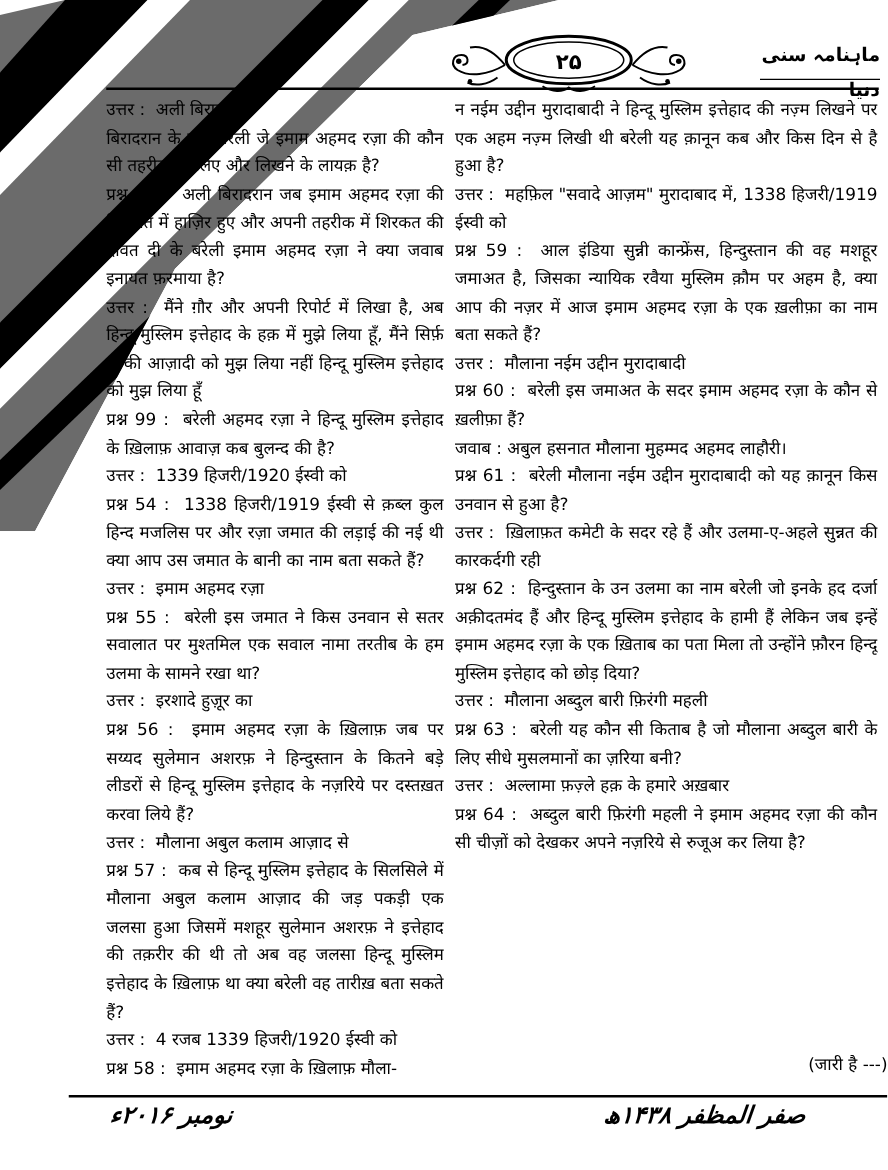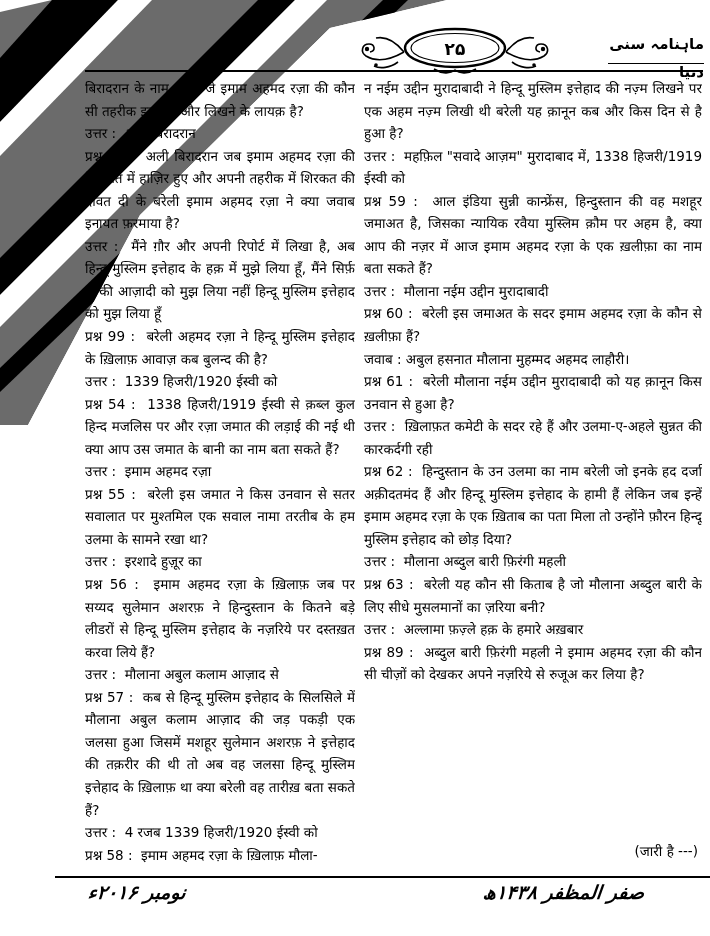--- a/index.html
+++ b/index.html
@@ -27,21 +27,21 @@
   
   .col{
     position:absolute;top:77px;
     font-size:13.5px;line-height:22.55px;
     text-align:justify;overflow:hidden;
   }
   .col-left{left:85px;width:270px;height:794px;}
   .col-right{left:364px;width:338px;height:762px;}
   .col .para{white-space:pre-wrap;text-align:justify;margin:0;}
   .continued{
-    position:absolute;right:12px;top:842px;width:200px;
+    position:absolute;right:0;top:842px;width:200px;
     font-size:13.5px;text-align:right;
   }
   
   .footer-rule{position:absolute;left:55px;top:876px;width:655px;height:2px;background:#000;}
   .footer-date{
     position:absolute;top:881px;
     font-size:19px;font-style:italic;font-weight:bold;
     direction:rtl;font-family:"DejaVu Sans", sans-serif;
     transform:skewX(-6deg);
   }
@@ -95,22 +95,22 @@
     <ellipse cx="103" cy="26" rx="50" ry="19" fill="#ffffff" stroke="#000" stroke-width="2.4"></ellipse>
     <ellipse cx="103" cy="26" rx="44" ry="14.5" fill="none" stroke="#000" stroke-width="1.2"></ellipse>
     <text x="103" y="33" text-anchor="middle" font-size="17" font-weight="bold" font-family="DejaVu Sans, sans-serif">۲۵</text>
   </svg>
 
   <div class="masthead">ماہنامہ سنی دنیا</div>
 
   <div class="header-rule"></div>
 
   <div class="col col-left">
+      <div class="para">उत्तर :  अली बिरादरान</div>
       <div class="para">बिरादरान के नाम बरेली जे इमाम अहमद रज़ा की कौन सी तहरीक इसलिए और लिखने के लायक़ है?</div>
-      <div class="para">उत्तर :  अली बिरादरान</div>
       <div class="para">प्रश्न 52 :  अली बिरादरान जब इमाम अहमद रज़ा की ख़िदमत में हाज़िर हुए और अपनी तहरीक में शिरकत की दावत दी के बरेली इमाम अहमद रज़ा ने क्या जवाब इनायत फ़रमाया है?</div>
       <div class="para">उत्तर :  मैंने ग़ौर और अपनी रिपोर्ट में लिखा है, अब हिन्दू मुस्लिम इत्तेहाद के हक़ में मुझे लिया हूँ, मैंने सिर्फ़ मुल्की आज़ादी को मुझ लिया नहीं हिन्दू मुस्लिम इत्तेहाद को मुझ लिया हूँ</div>
       <div class="para">प्रश्न 99 :  बरेली अहमद रज़ा ने हिन्दू मुस्लिम इत्तेहाद के ख़िलाफ़ आवाज़ कब बुलन्द की है?</div>
       <div class="para">उत्तर :  1339 हिजरी/1920 ईस्वी को</div>
       <div class="para">प्रश्न 54 :  1338 हिजरी/1919 ईस्वी से क़ब्ल कुल हिन्द मजलिस पर और रज़ा जमात की लड़ाई की नई थी क्या आप उस जमात के बानी का नाम बता सकते हैं?</div>
       <div class="para">उत्तर :  इमाम अहमद रज़ा</div>
       <div class="para">प्रश्न 55 :  बरेली इस जमात ने किस उनवान से सतर सवालात पर मुश्तमिल एक सवाल नामा तरतीब के हम उलमा के सामने रखा था?</div>
       <div class="para">उत्तर :  इरशादे हुज़ूर का</div>
       <div class="para">प्रश्न 56 :  इमाम अहमद रज़ा के ख़िलाफ़ जब पर सय्यद सुलेमान अशरफ़ ने हिन्दुस्तान के कितने बड़े लीडरों से हिन्दू मुस्लिम इत्तेहाद के नज़रिये पर दस्तख़त करवा लिये हैं?</div>
       <div class="para">उत्तर :  मौलाना अबुल कलाम आज़ाद से</div>
@@ -125,21 +125,21 @@
       <div class="para">प्रश्न 59 :  आल इंडिया सुन्नी कान्फ्रेंस, हिन्दुस्तान की वह मशहूर जमाअत है, जिसका न्यायिक रवैया मुस्लिम क़ौम पर अहम है, क्या आप की नज़र में आज इमाम अहमद रज़ा के एक ख़लीफ़ा का नाम बता सकते हैं?</div>
       <div class="para">उत्तर :  मौलाना नईम उद्दीन मुरादाबादी</div>
       <div class="para">प्रश्न 60 :  बरेली इस जमाअत के सदर इमाम अहमद रज़ा के कौन से ख़लीफ़ा हैं?</div>
       <div class="para">जवाब : अबुल हसनात मौलाना मुहम्मद अहमद लाहौरी।</div>
       <div class="para">प्रश्न 61 :  बरेली मौलाना नईम उद्दीन मुरादाबादी को यह क़ानून किस उनवान से हुआ है?</div>
       <div class="para">उत्तर :  ख़िलाफ़त कमेटी के सदर रहे हैं और उलमा-ए-अहले सुन्नत की कारकर्दगी रही</div>
       <div class="para">प्रश्न 62 :  हिन्दुस्तान के उन उलमा का नाम बरेली जो इनके हद दर्जा अक़ीदतमंद हैं और हिन्दू मुस्लिम इत्तेहाद के हामी हैं लेकिन जब इन्हें इमाम अहमद रज़ा के एक ख़िताब का पता मिला तो उन्होंने फ़ौरन हिन्दू मुस्लिम इत्तेहाद को छोड़ दिया?</div>
       <div class="para">उत्तर :  मौलाना अब्दुल बारी फ़िरंगी महली</div>
       <div class="para">प्रश्न 63 :  बरेली यह कौन सी किताब है जो मौलाना अब्दुल बारी के लिए सीधे मुसलमानों का ज़रिया बनी?</div>
       <div class="para">उत्तर :  अल्लामा फ़ज़्ले हक़ के हमारे अख़बार</div>
-      <div class="para">प्रश्न 89 :  अब्दुल बारी फ़िरंगी महली ने इमाम अहमद रज़ा की कौन सी चीज़ों को देखकर अपने नज़रिये से रुजूअ कर लिया है?</div>
+      <div class="para">प्रश्न 64 :  अब्दुल बारी फ़िरंगी महली ने इमाम अहमद रज़ा की कौन सी चीज़ों को देखकर अपने नज़रिये से रुजूअ कर लिया है?</div>
     </div>
 
   <div class="continued">(जारी है ---)</div>
 
   <div class="footer-rule"></div>
   <div class="footer-date footer-left">نومبر ۲۰۱۶ء</div>
   <div class="footer-date footer-right">صفر المظفر ۱۴۳۸ھ</div>
 
 </div>
 

